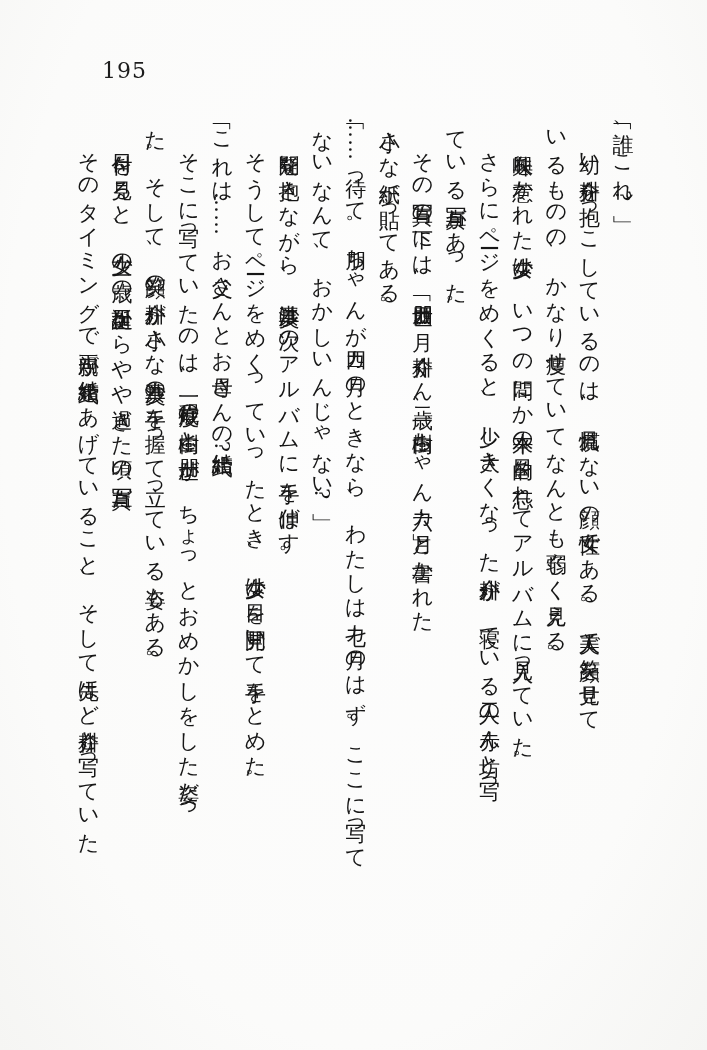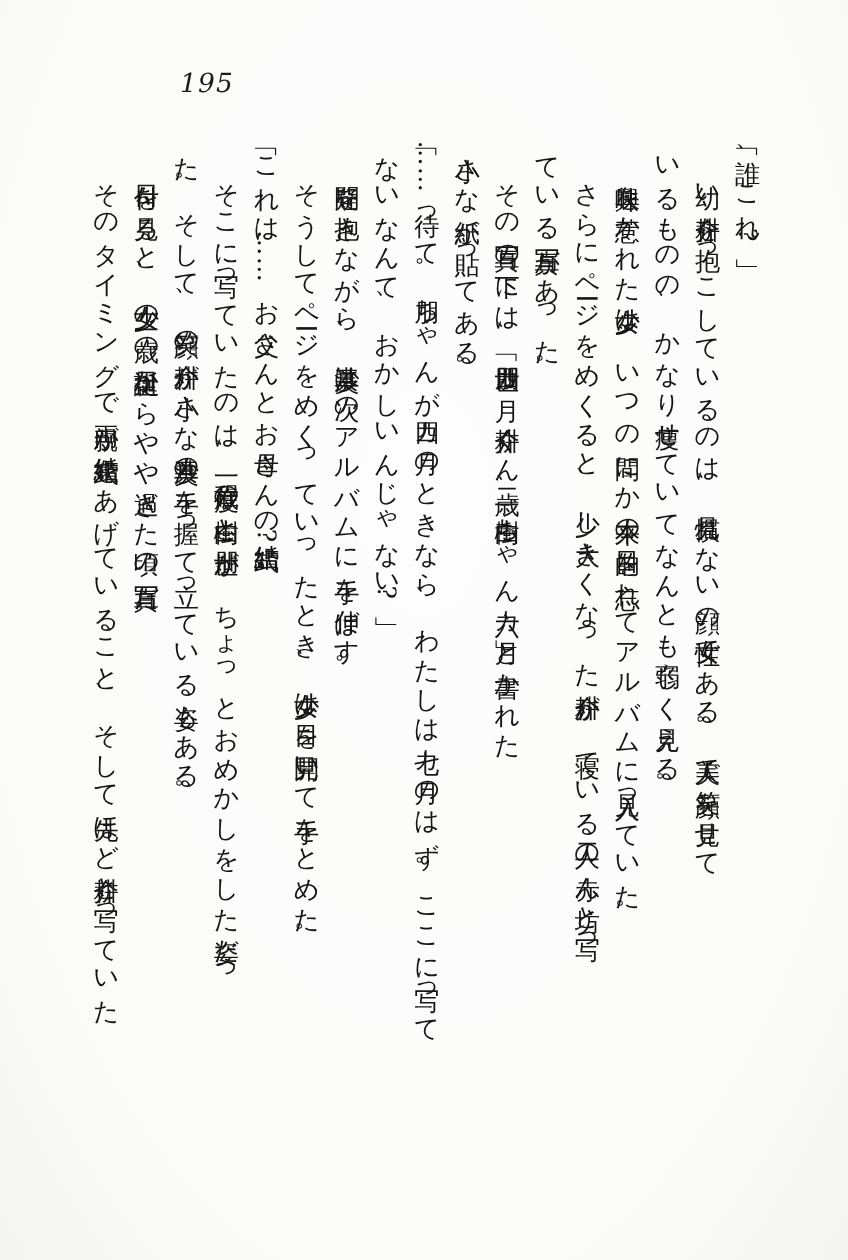--- a/index.html
+++ b/index.html
@@ -16,24 +16,22 @@
     width: 707px;
     height: 1050px;
     overflow: hidden;
     background: radial-gradient(ellipse at 50% 40%, #fdfdfd 0%, #fbfbfa 70%, #f5f5f3 100%);
   }
   .page-number {
     position: absolute;
     left: 102px;
     top: 58px;
     font-size: 22px;
-    font-style: italic;
     letter-spacing: 1px;
     color: #1c1c1c;
-    margin-left: 48px;
   }
   .text-block {
     position: absolute;
     top: 116px;
     right: 68px;
     height: 860px;
     writing-mode: vertical-rl;
     text-orientation: mixed;
     color: #161616;
     font-size: 21px;

